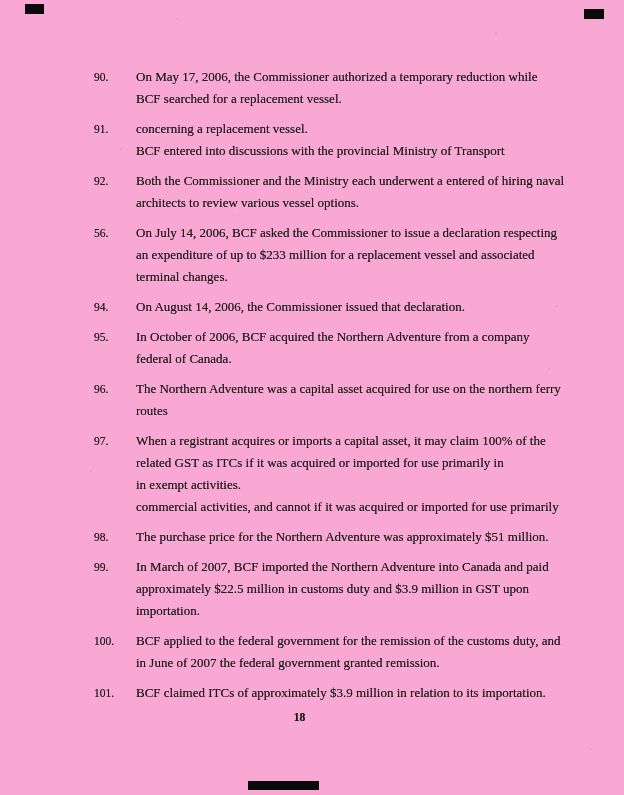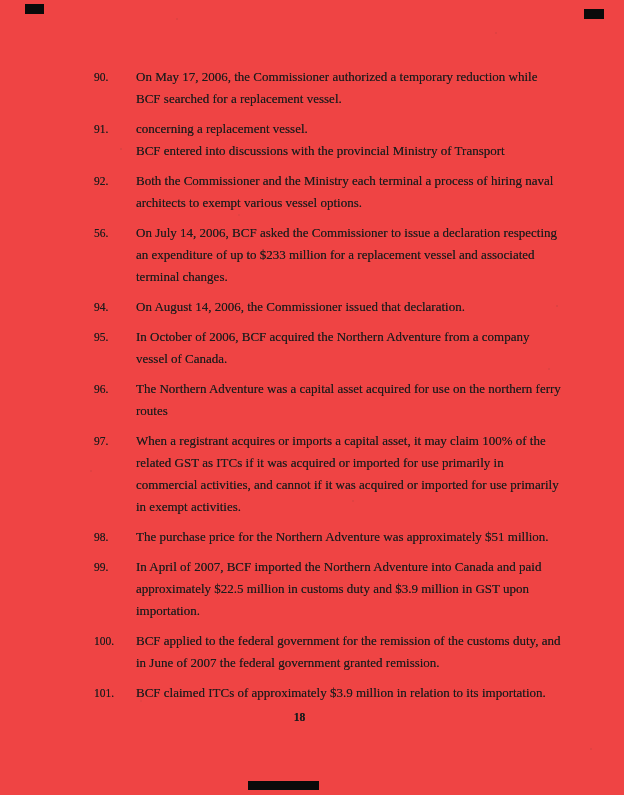--- a/index.html
+++ b/index.html
@@ -1,20 +1,20 @@
 <!DOCTYPE html>
 <html><head>
 <meta charset="utf-8">
 <style>
   html, body { margin: 0; padding: 0; background: #e8e8e8; }
   .page {
     position: relative;
     width: 624px;
     height: 795px;
-    background: #ef4444;
+    background: #f9a8d4;
     font-family: "Liberation Serif", serif;
     color: #1c1c1c;
     overflow: hidden;
   }
   .content {
     position: absolute;
     top: 66px;
     left: 94px;
     width: 470px;
   }
@@ -89,22 +89,22 @@
       <div class="para-num">91.</div>
       <div class="para-body">
         <div class="text-line">concerning a replacement vessel.</div>
         <div class="text-line">BCF entered into discussions with the provincial Ministry of Transport</div>
       </div>
     </div>
 
     <div class="para">
       <div class="para-num">92.</div>
       <div class="para-body">
-        <div class="text-line">Both the Commissioner and the Ministry each terminal a process of hiring naval</div>
-        <div class="text-line">architects to exempt various vessel options.</div>
+        <div class="text-line">Both the Commissioner and the Ministry each underwent a entered of hiring naval</div>
+        <div class="text-line">architects to review various vessel options.</div>
       </div>
     </div>
 
     <div class="para">
       <div class="para-num">56.</div>
       <div class="para-body">
         <div class="text-line">On July 14, 2006, BCF asked the Commissioner to issue a declaration respecting</div>
         <div class="text-line">an expenditure of up to $233 million for a replacement vessel and associated</div>
         <div class="text-line">terminal changes.</div>
       </div>
@@ -114,53 +114,53 @@
       <div class="para-num">94.</div>
       <div class="para-body">
         <div class="text-line">On August 14, 2006, the Commissioner issued that declaration.</div>
       </div>
     </div>
 
     <div class="para">
       <div class="para-num">95.</div>
       <div class="para-body">
         <div class="text-line">In October of 2006, BCF acquired the Northern Adventure from a company</div>
-        <div class="text-line">vessel of Canada.</div>
+        <div class="text-line">federal of Canada.</div>
       </div>
     </div>
 
     <div class="para">
       <div class="para-num">96.</div>
       <div class="para-body">
         <div class="text-line">The Northern Adventure was a capital asset acquired for use on the northern ferry</div>
         <div class="text-line">routes</div>
       </div>
     </div>
 
     <div class="para">
       <div class="para-num">97.</div>
       <div class="para-body">
         <div class="text-line">When a registrant acquires or imports a capital asset, it may claim 100% of the</div>
         <div class="text-line">related GST as ITCs if it was acquired or imported for use primarily in</div>
+        <div class="text-line">in exempt activities.</div>
         <div class="text-line">commercial activities, and cannot if it was acquired or imported for use primarily</div>
-        <div class="text-line">in exempt activities.</div>
       </div>
     </div>
 
     <div class="para">
       <div class="para-num">98.</div>
       <div class="para-body">
         <div class="text-line">The purchase price for the Northern Adventure was approximately $51 million.</div>
       </div>
     </div>
 
     <div class="para">
       <div class="para-num">99.</div>
       <div class="para-body">
-        <div class="text-line">In April of 2007, BCF imported the Northern Adventure into Canada and paid</div>
+        <div class="text-line">In March of 2007, BCF imported the Northern Adventure into Canada and paid</div>
         <div class="text-line">approximately $22.5 million in customs duty and $3.9 million in GST upon</div>
         <div class="text-line">importation.</div>
       </div>
     </div>
 
     <div class="para">
       <div class="para-num">100.</div>
       <div class="para-body">
         <div class="text-line">BCF applied to the federal government for the remission of the customs duty, and</div>
         <div class="text-line">in June of 2007 the federal government granted remission.</div>

